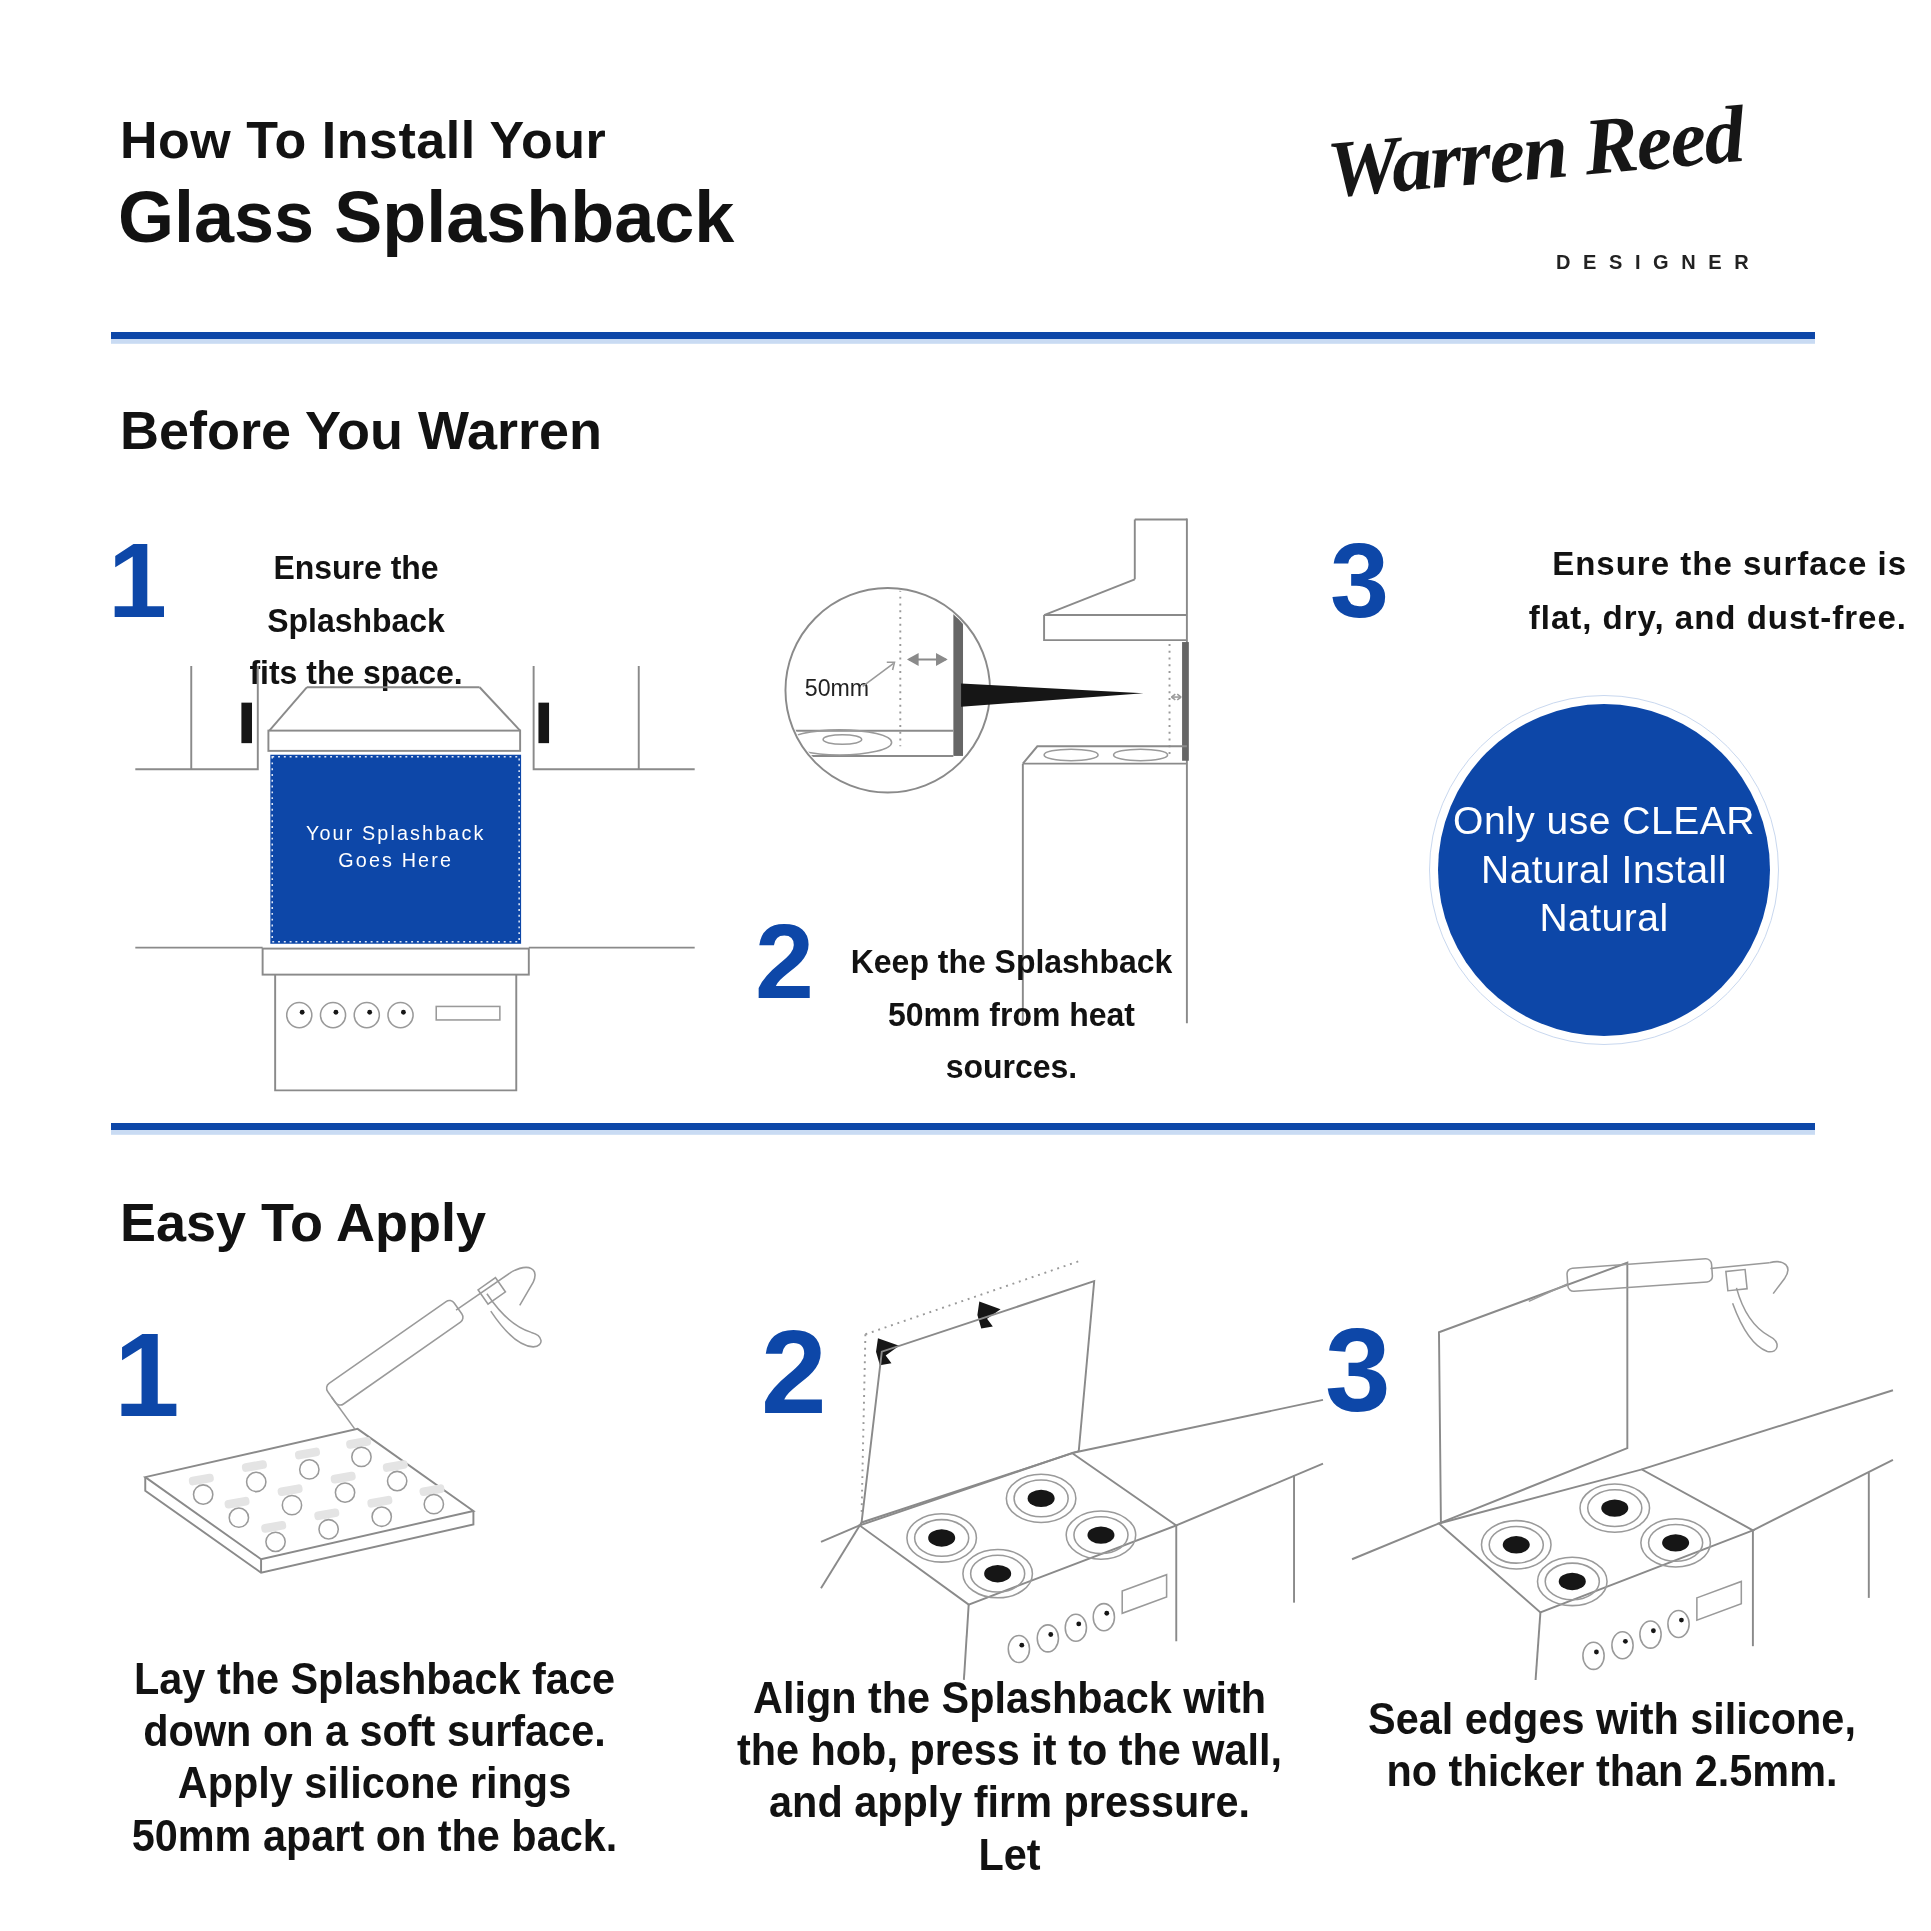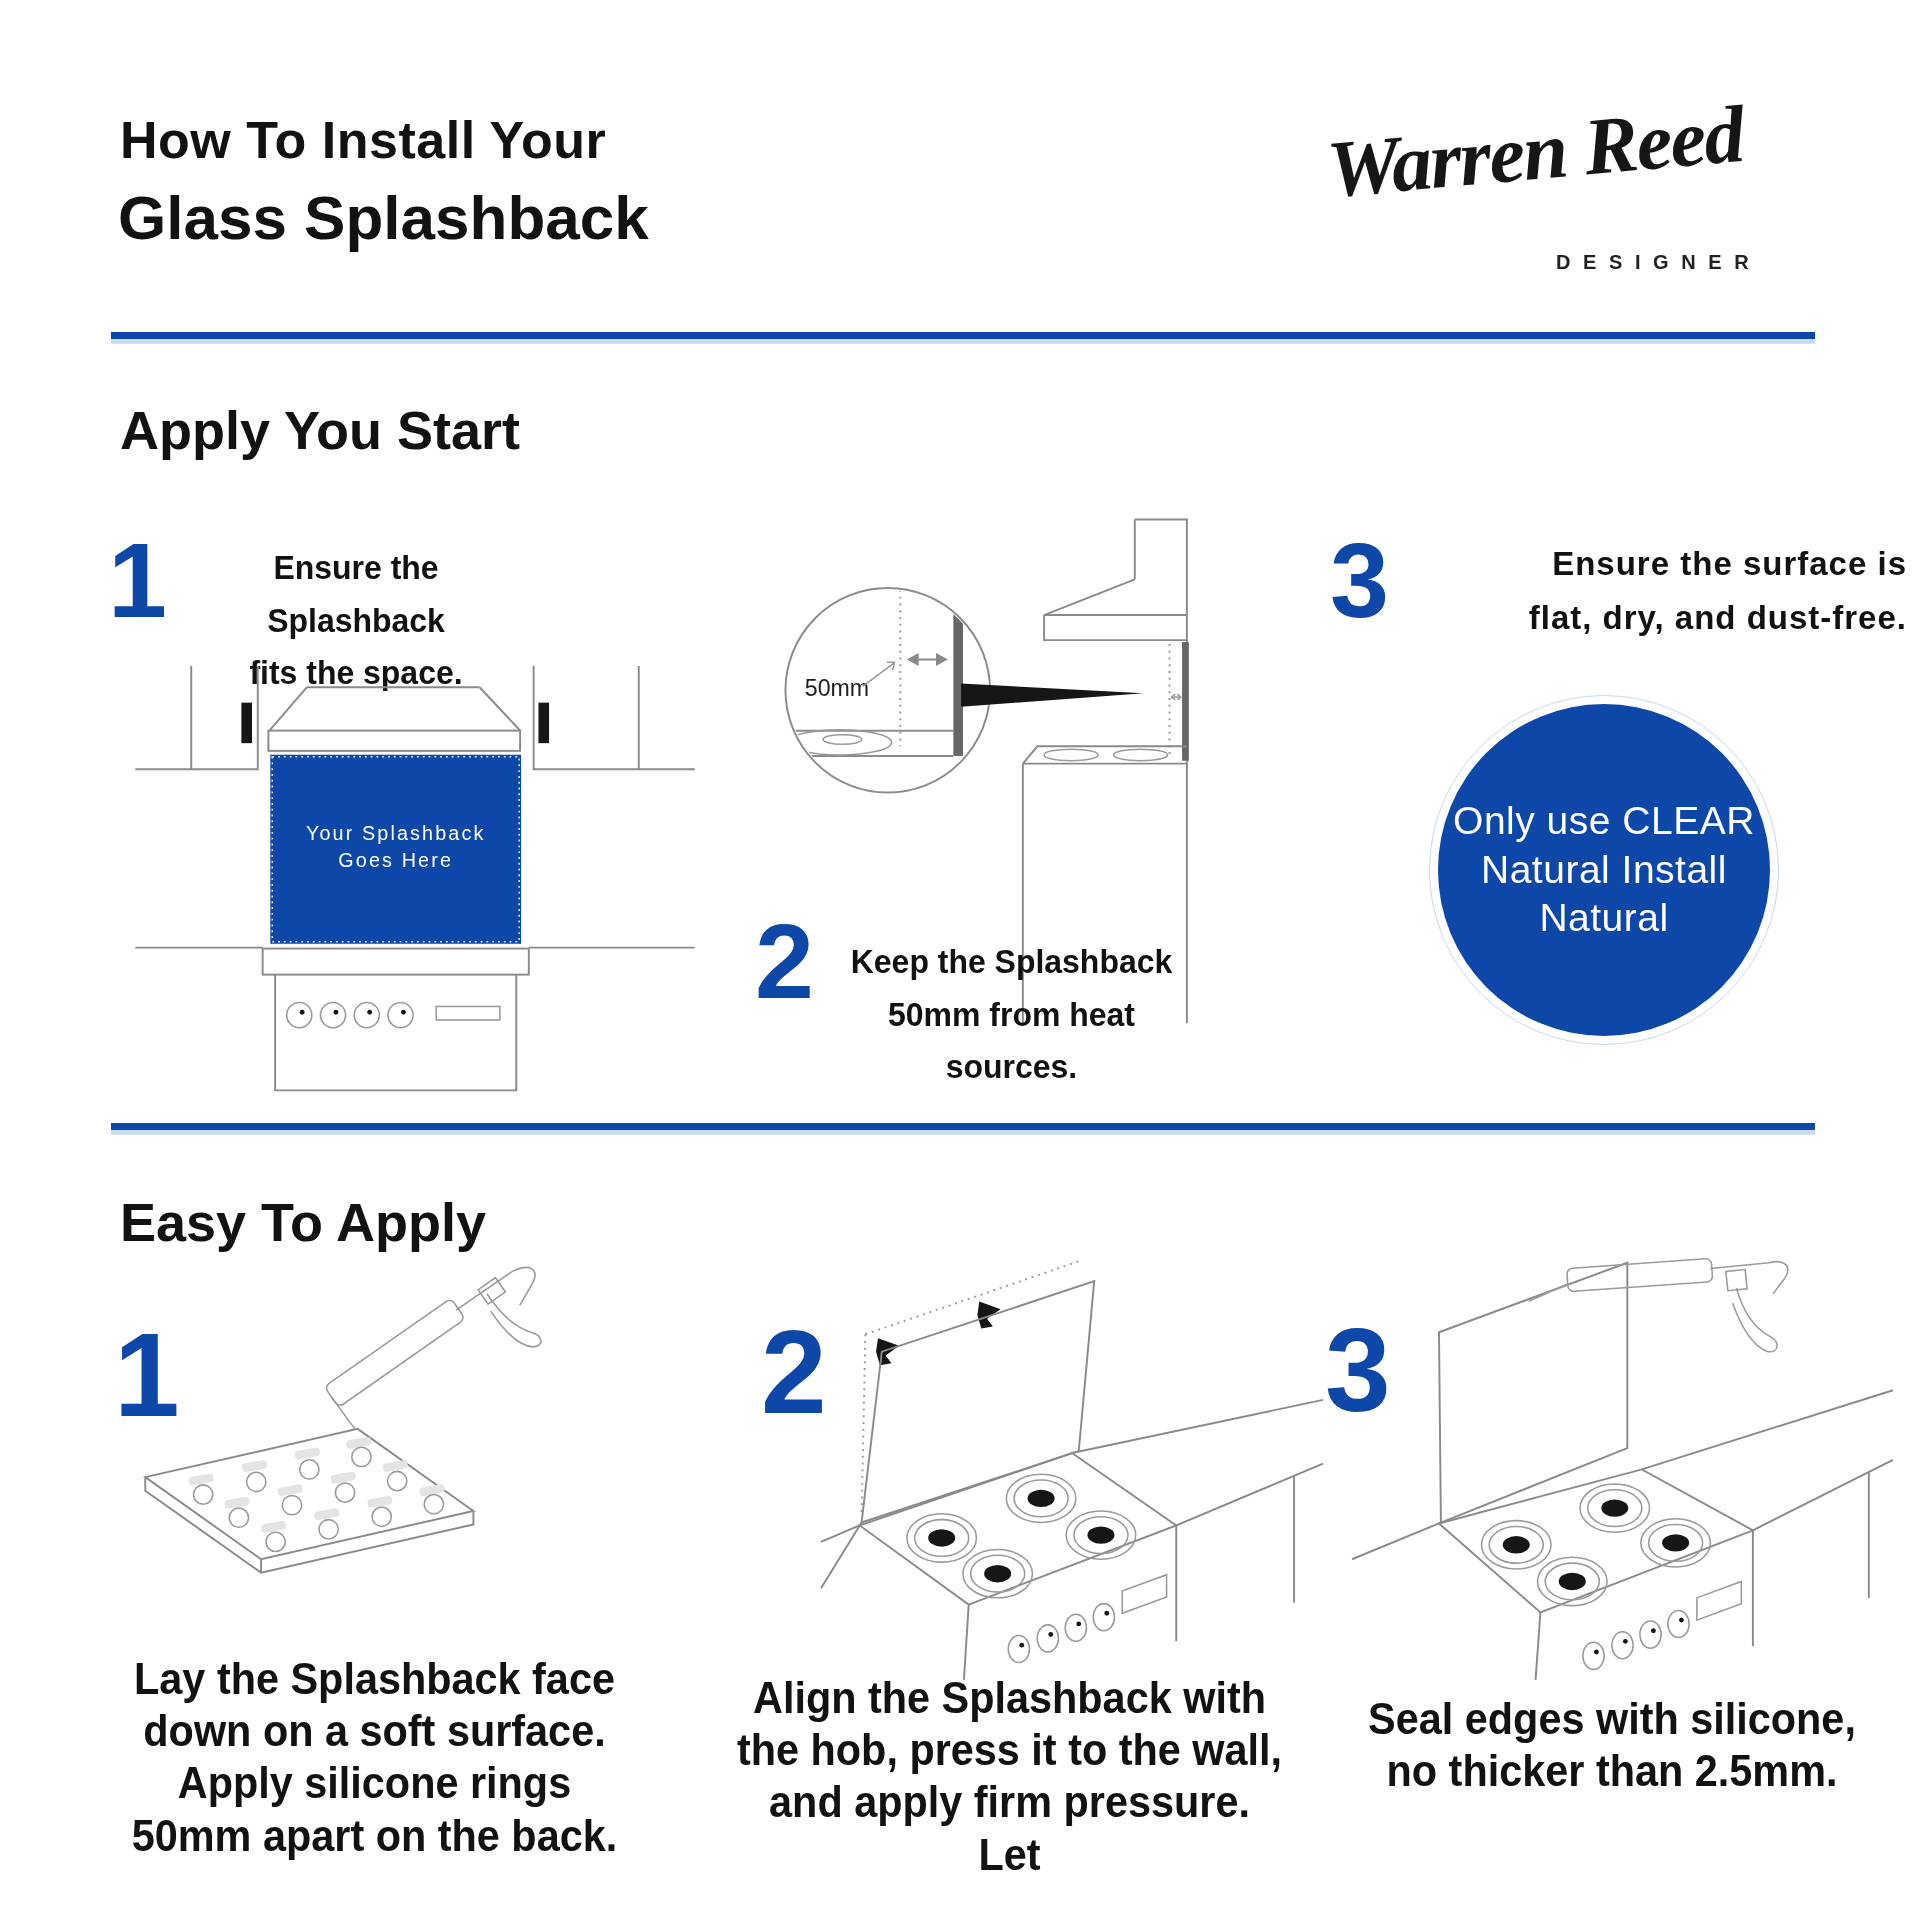--- a/index.html
+++ b/index.html
@@ -1,20 +1,20 @@
 <!DOCTYPE html>
 <html><head>
 <meta charset="utf-8">
 <style>
   html,body{margin:0;padding:0;background:#ffffff;}
   .page{position:relative;width:1931px;height:1875px;background:#ffffff;overflow:hidden;
         font-family:"Liberation Sans",sans-serif;color:#121212;}
   .abs{position:absolute;}
   .kicker{left:120px;top:110px;font-size:52px;font-weight:700;letter-spacing:0.5px;}
-  .title{left:118px;top:182px;font-size:62px;font-weight:800;letter-spacing:0;}
+  .title{left:118px;top:176px;font-size:72px;font-weight:800;letter-spacing:0;}
   .logo-script{left:1284px;top:106px;width:502px;text-align:center;
      font-family:"Liberation Serif",serif;font-style:italic;font-weight:600;font-size:81px;
      transform:rotate(-5deg);color:#161616;letter-spacing:-1.9px;}
   .logo-sub{left:1556px;top:251px;font-size:20px;letter-spacing:12.6px;color:#222;font-weight:700;}
   .rule{left:111px;width:1704px;height:6.8px;background:#0d47a8;box-shadow:0 4.8px 0 0 #c9dbf3;}
   .rule1{top:332px;}
   .rule2{top:1123px;}
   .h2{font-size:54px;font-weight:800;}
   .h2a{left:120px;top:399px;}
   .h2b{left:120px;top:1191px;}
@@ -55,21 +55,21 @@
 <body>
 
 <div class="page">
 
   <div class="abs kicker">How To Install Your</div>
   <div class="abs title">Glass Splashback</div>
   <div class="abs logo-script">Warren Reed</div>
   <div class="abs logo-sub">DESIGNER</div>
   <div class="abs rule rule1"></div>
 
-  <div class="abs h2 h2a">Apply You Start</div>
+  <div class="abs h2 h2a">Before You Warren</div>
 
   <div class="abs stepnum numB n1">1</div>
   <div class="abs steptext s1">
     <span class="line">Ensure the Splashback</span>
     <span class="line">fits the space.</span>
   </div>
 
   <svg class="abs" style="left:135px;top:666px;" width="560" height="434" viewBox="0 0 580 450">
     <g>
       <path class="ln" d="M0,107 L127,107 L127,0"></path>

